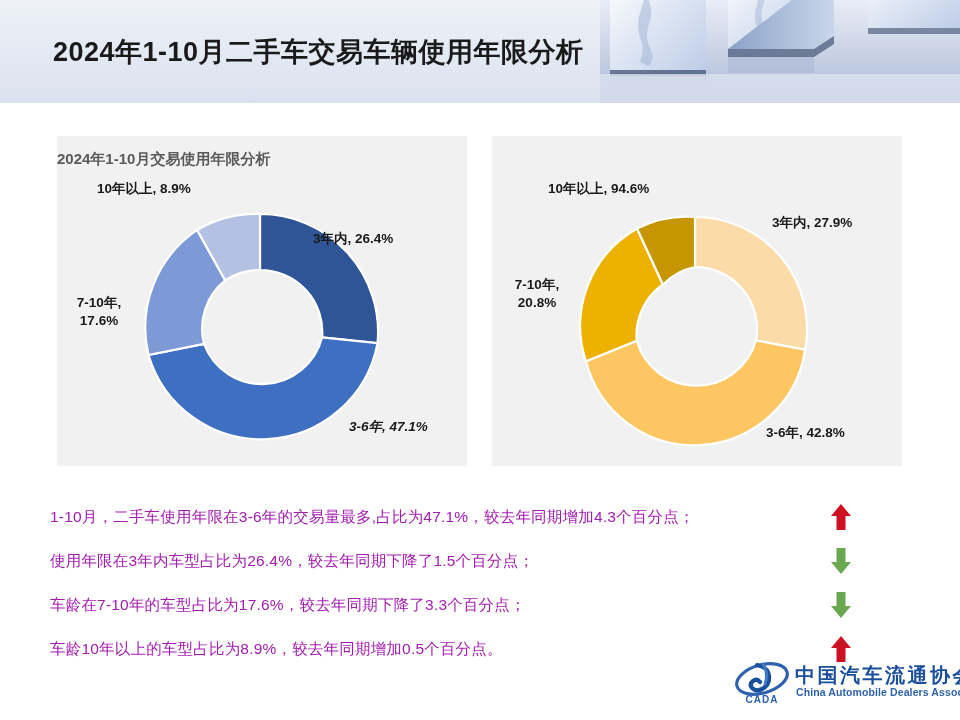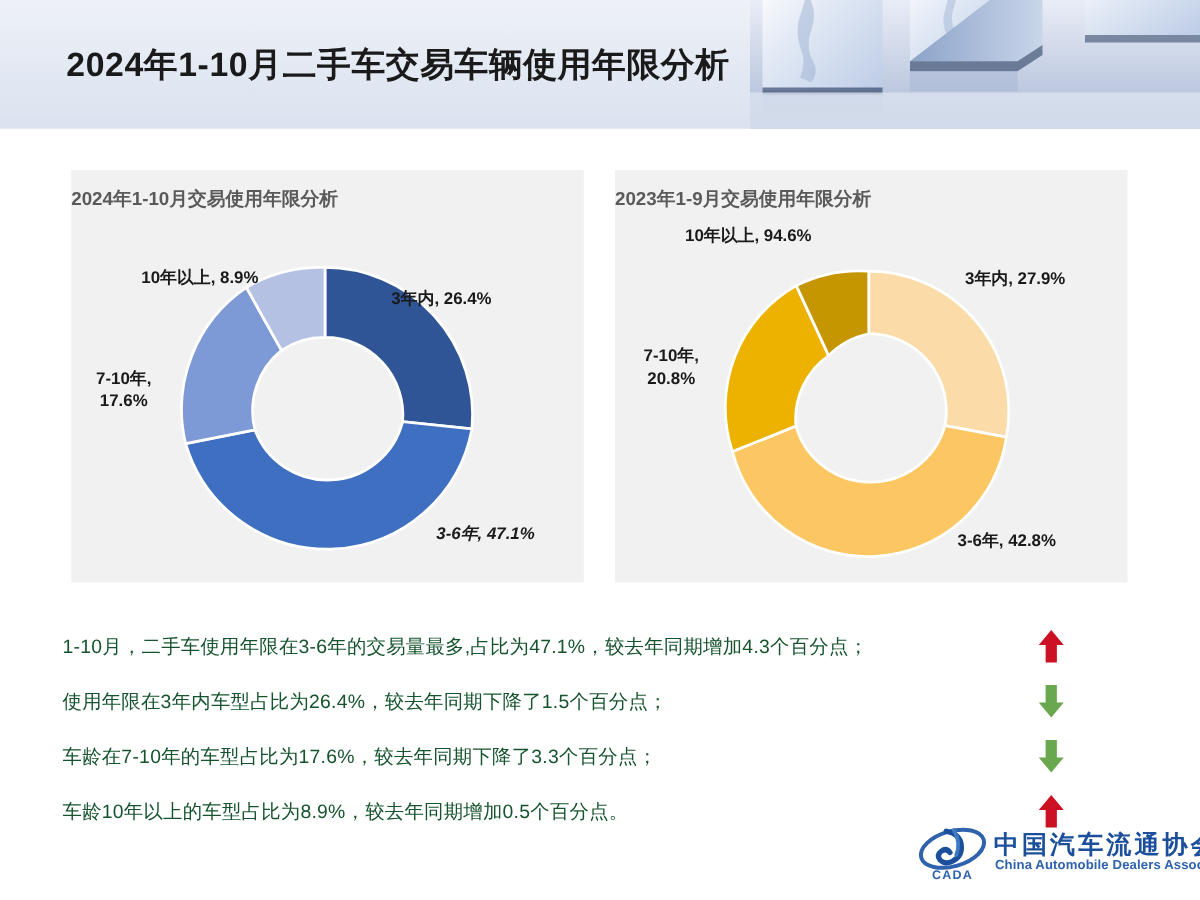--- a/index.html
+++ b/index.html
@@ -42,37 +42,37 @@
   }
   .donut-svg { position: absolute; }
   .panel-left  .donut-svg { left: 75px; top: 68px; }
   .panel-right .donut-svg { left: 78px; top: 68px; }
 
   .lbl {
     position: absolute; font-size: 13.5px; font-weight: bold; color: #1a1a1a;
     white-space: nowrap; line-height: 1.3;
   }
   
-  .panel-left .lbl-top   { left: 56px;  top: 44px; margin-top: 33px; }
+  .panel-left .lbl-top   { left: 40px;  top: 44px; }
   .panel-left .lbl-right { left: 256px; top: 94px; }
   .panel-left .lbl-left  { left: 6px;   top: 158px; text-align: center; width: 72px; white-space: normal; }
   .panel-left .lbl-bot   { left: 292px; top: 282px; font-style: italic; }
   
   .panel-right .lbl-top   { left: 56px;  top: 44px; }
   .panel-right .lbl-right { left: 280px; top: 78px; }
   .panel-right .lbl-left  { left: 6px;   top: 140px; text-align: center; width: 78px; white-space: normal; }
   .panel-right .lbl-bot   { left: 274px; top: 288px; }
 
   
   .bullets { position: absolute; left: 50px; top: 495px; width: 860px; }
   .bullet-row {
     position: relative; height: 44px; display: flex; align-items: center;
   }
   .bullet-text {
-    font-size: 15.5px; color: #14532d; white-space: nowrap; letter-spacing: 0.2px;
+    font-size: 15.5px; color: #a21caf; white-space: nowrap; letter-spacing: 0.2px;
   }
   .arrow { position: absolute; right: 58px; width: 22px; height: 28px; }
 
   
   .logo { position: absolute; left: 733px; top: 660px; width: 212px; height: 48px; }
   .logo-cn {
     position: absolute; left: 62px; top: 2px;
     font-size: 20px; font-weight: bold; color: #1b4f9c; letter-spacing: 2.5px;
     white-space: nowrap;
   }
@@ -153,21 +153,20 @@
     <div class="lbl lbl-top">10年以上, 8.9%</div>
     <div class="lbl lbl-right">3年内, 26.4%</div>
     <div class="lbl lbl-left">
       <span>7-10年,</span><br>
       <span>17.6%</span>
     </div>
     <div class="lbl lbl-bot">3-6年, 47.1%</div>
   </div>
 
   <div class="panel panel-right">
-    <div class="panel-title">2023年1-9月交易使用年限分析</div>
 
     <div class="donut-wrap">
       <svg class="donut-svg" width="250" height="250" viewBox="0 0 250 250">
 
         <path d="M125 13 A112 112 0 0 1 235.16 145.72 L186.00 136.48 A62 62 0 0 0 125 63 Z" fill="#fbdba7" stroke="#ffffff" stroke-width="2.2"></path>
 
         <path d="M235.16 145.72 A112 112 0 0 1 15.93 157.26 L66.75 136.82 A62 62 0 0 0 186.00 136.48 Z" fill="#fcc662" stroke="#ffffff" stroke-width="2.2"></path>
 
         <path d="M15.93 157.26 A112 112 0 0 1 67.02 24.50 L92.91 80.50 A62 62 0 0 0 66.75 136.82 Z" fill="#edb200" stroke="#ffffff" stroke-width="2.2"></path>
 

